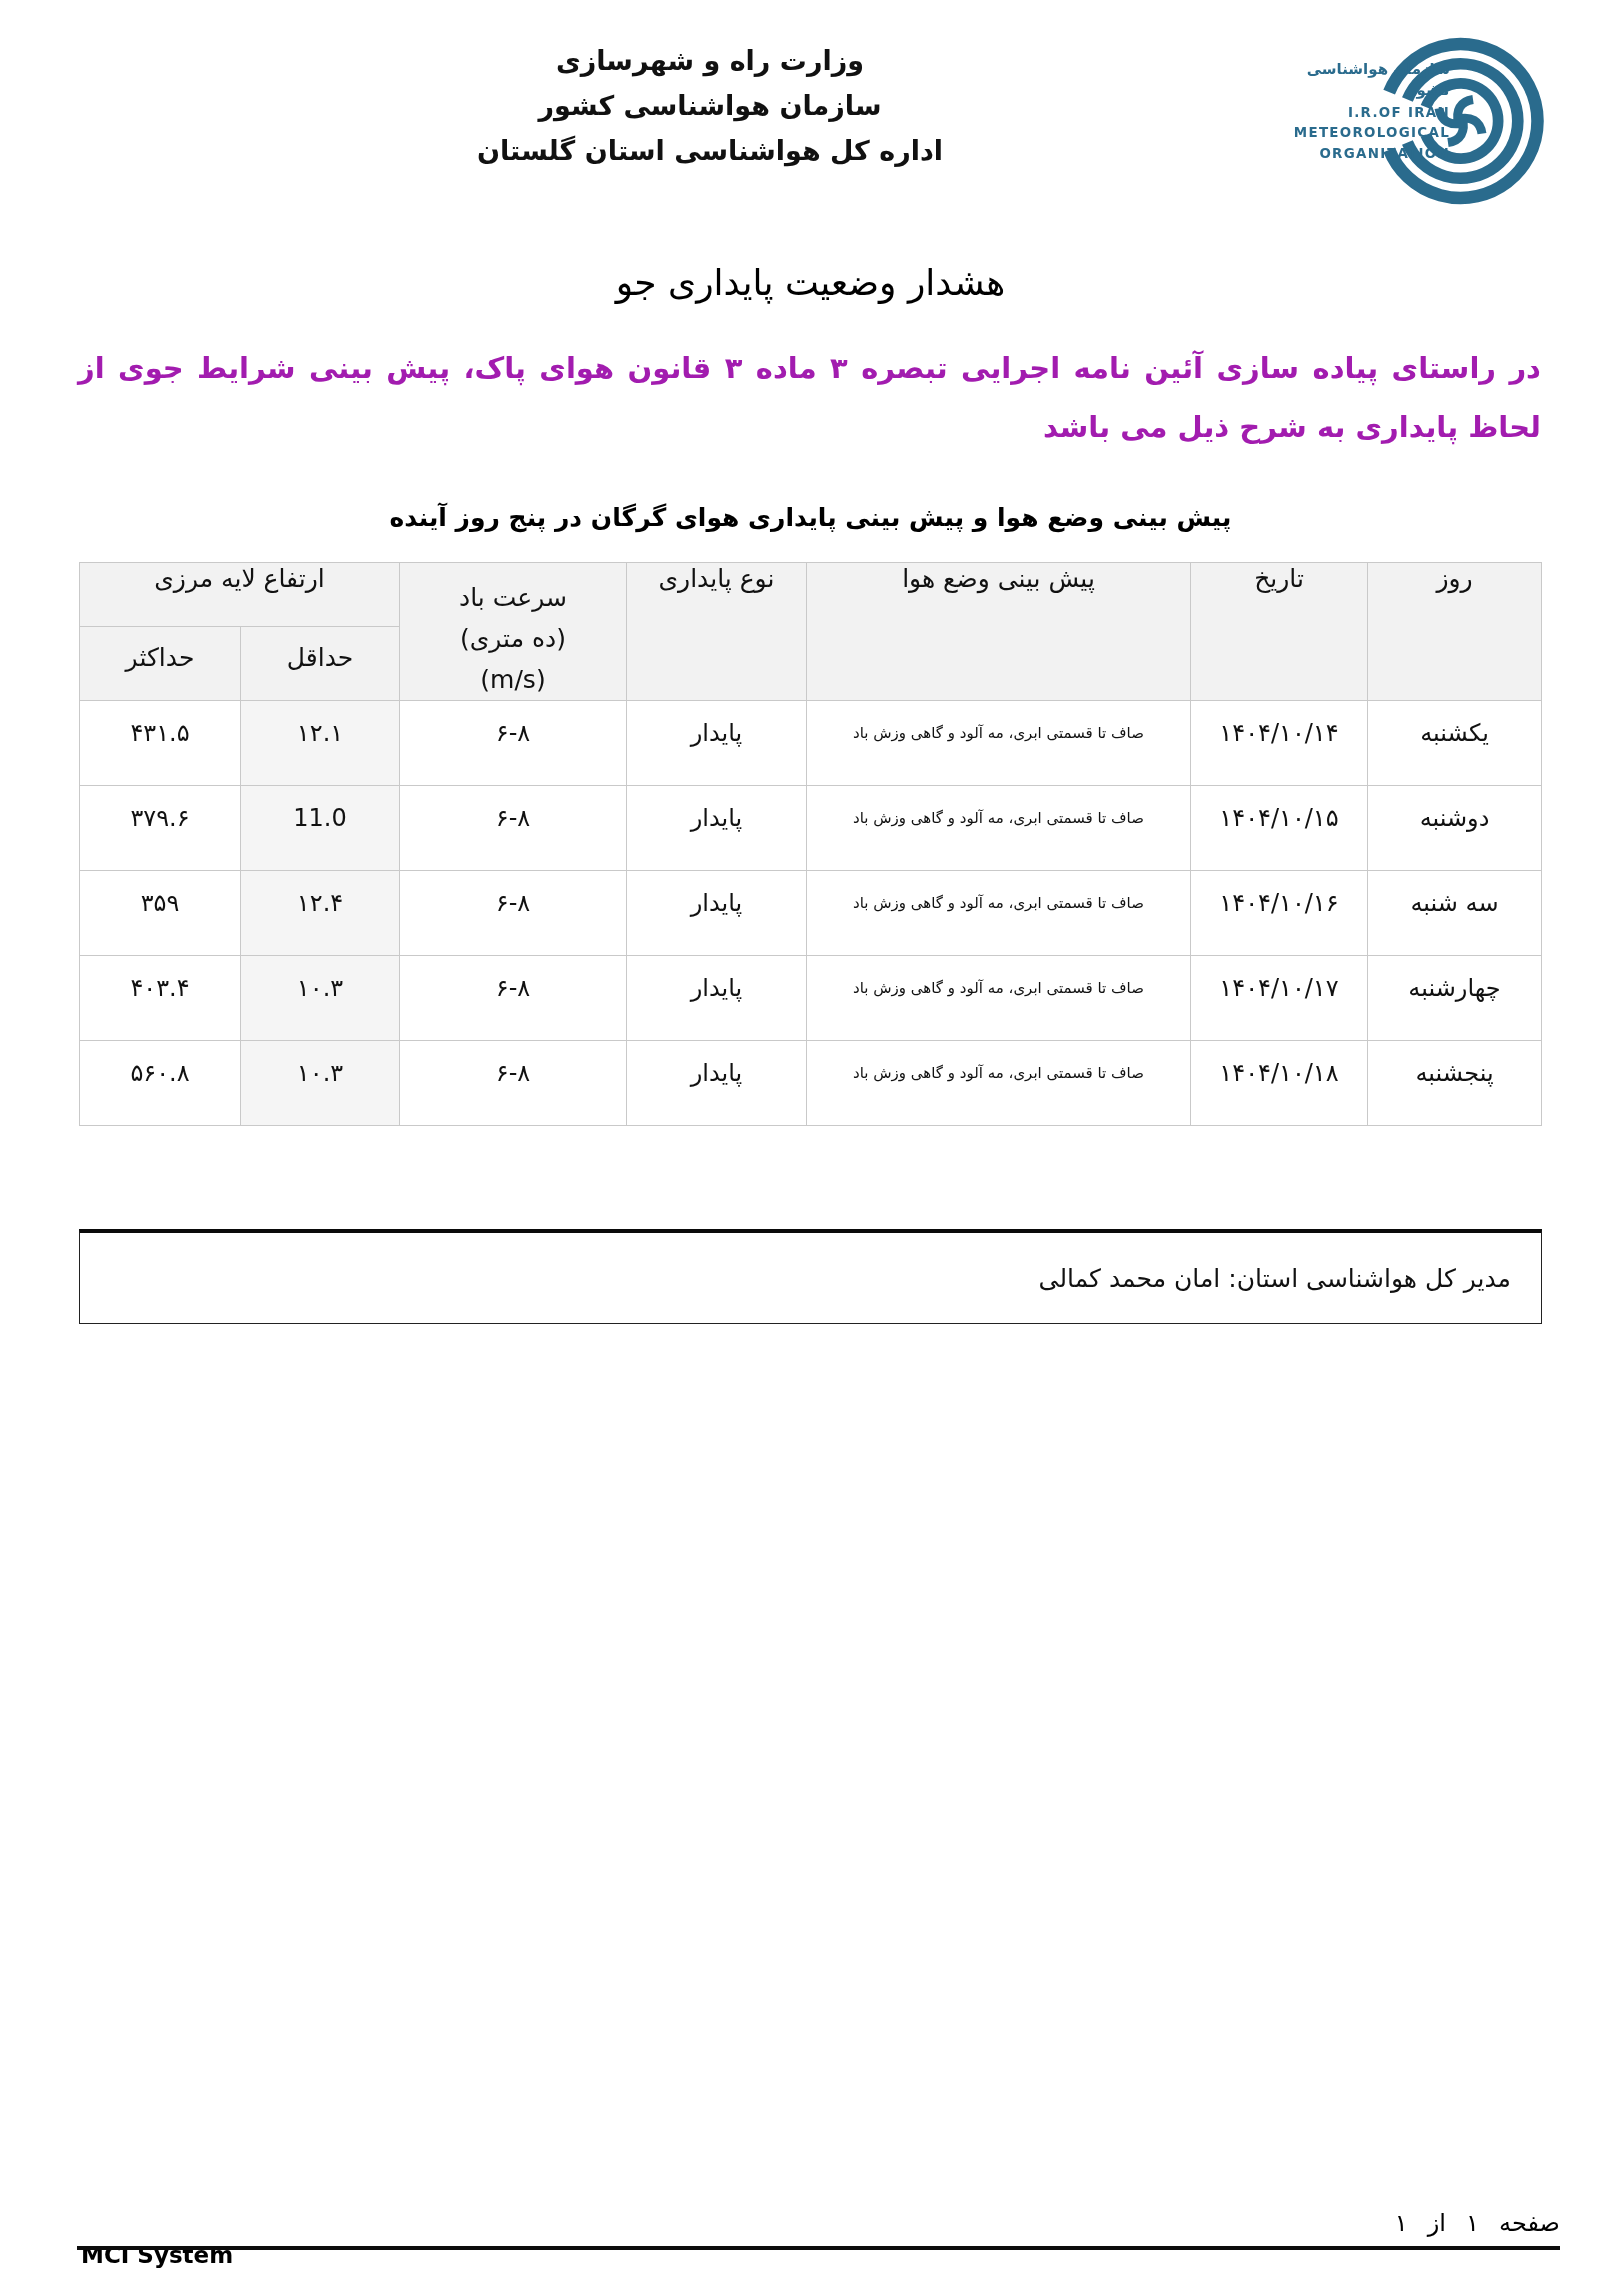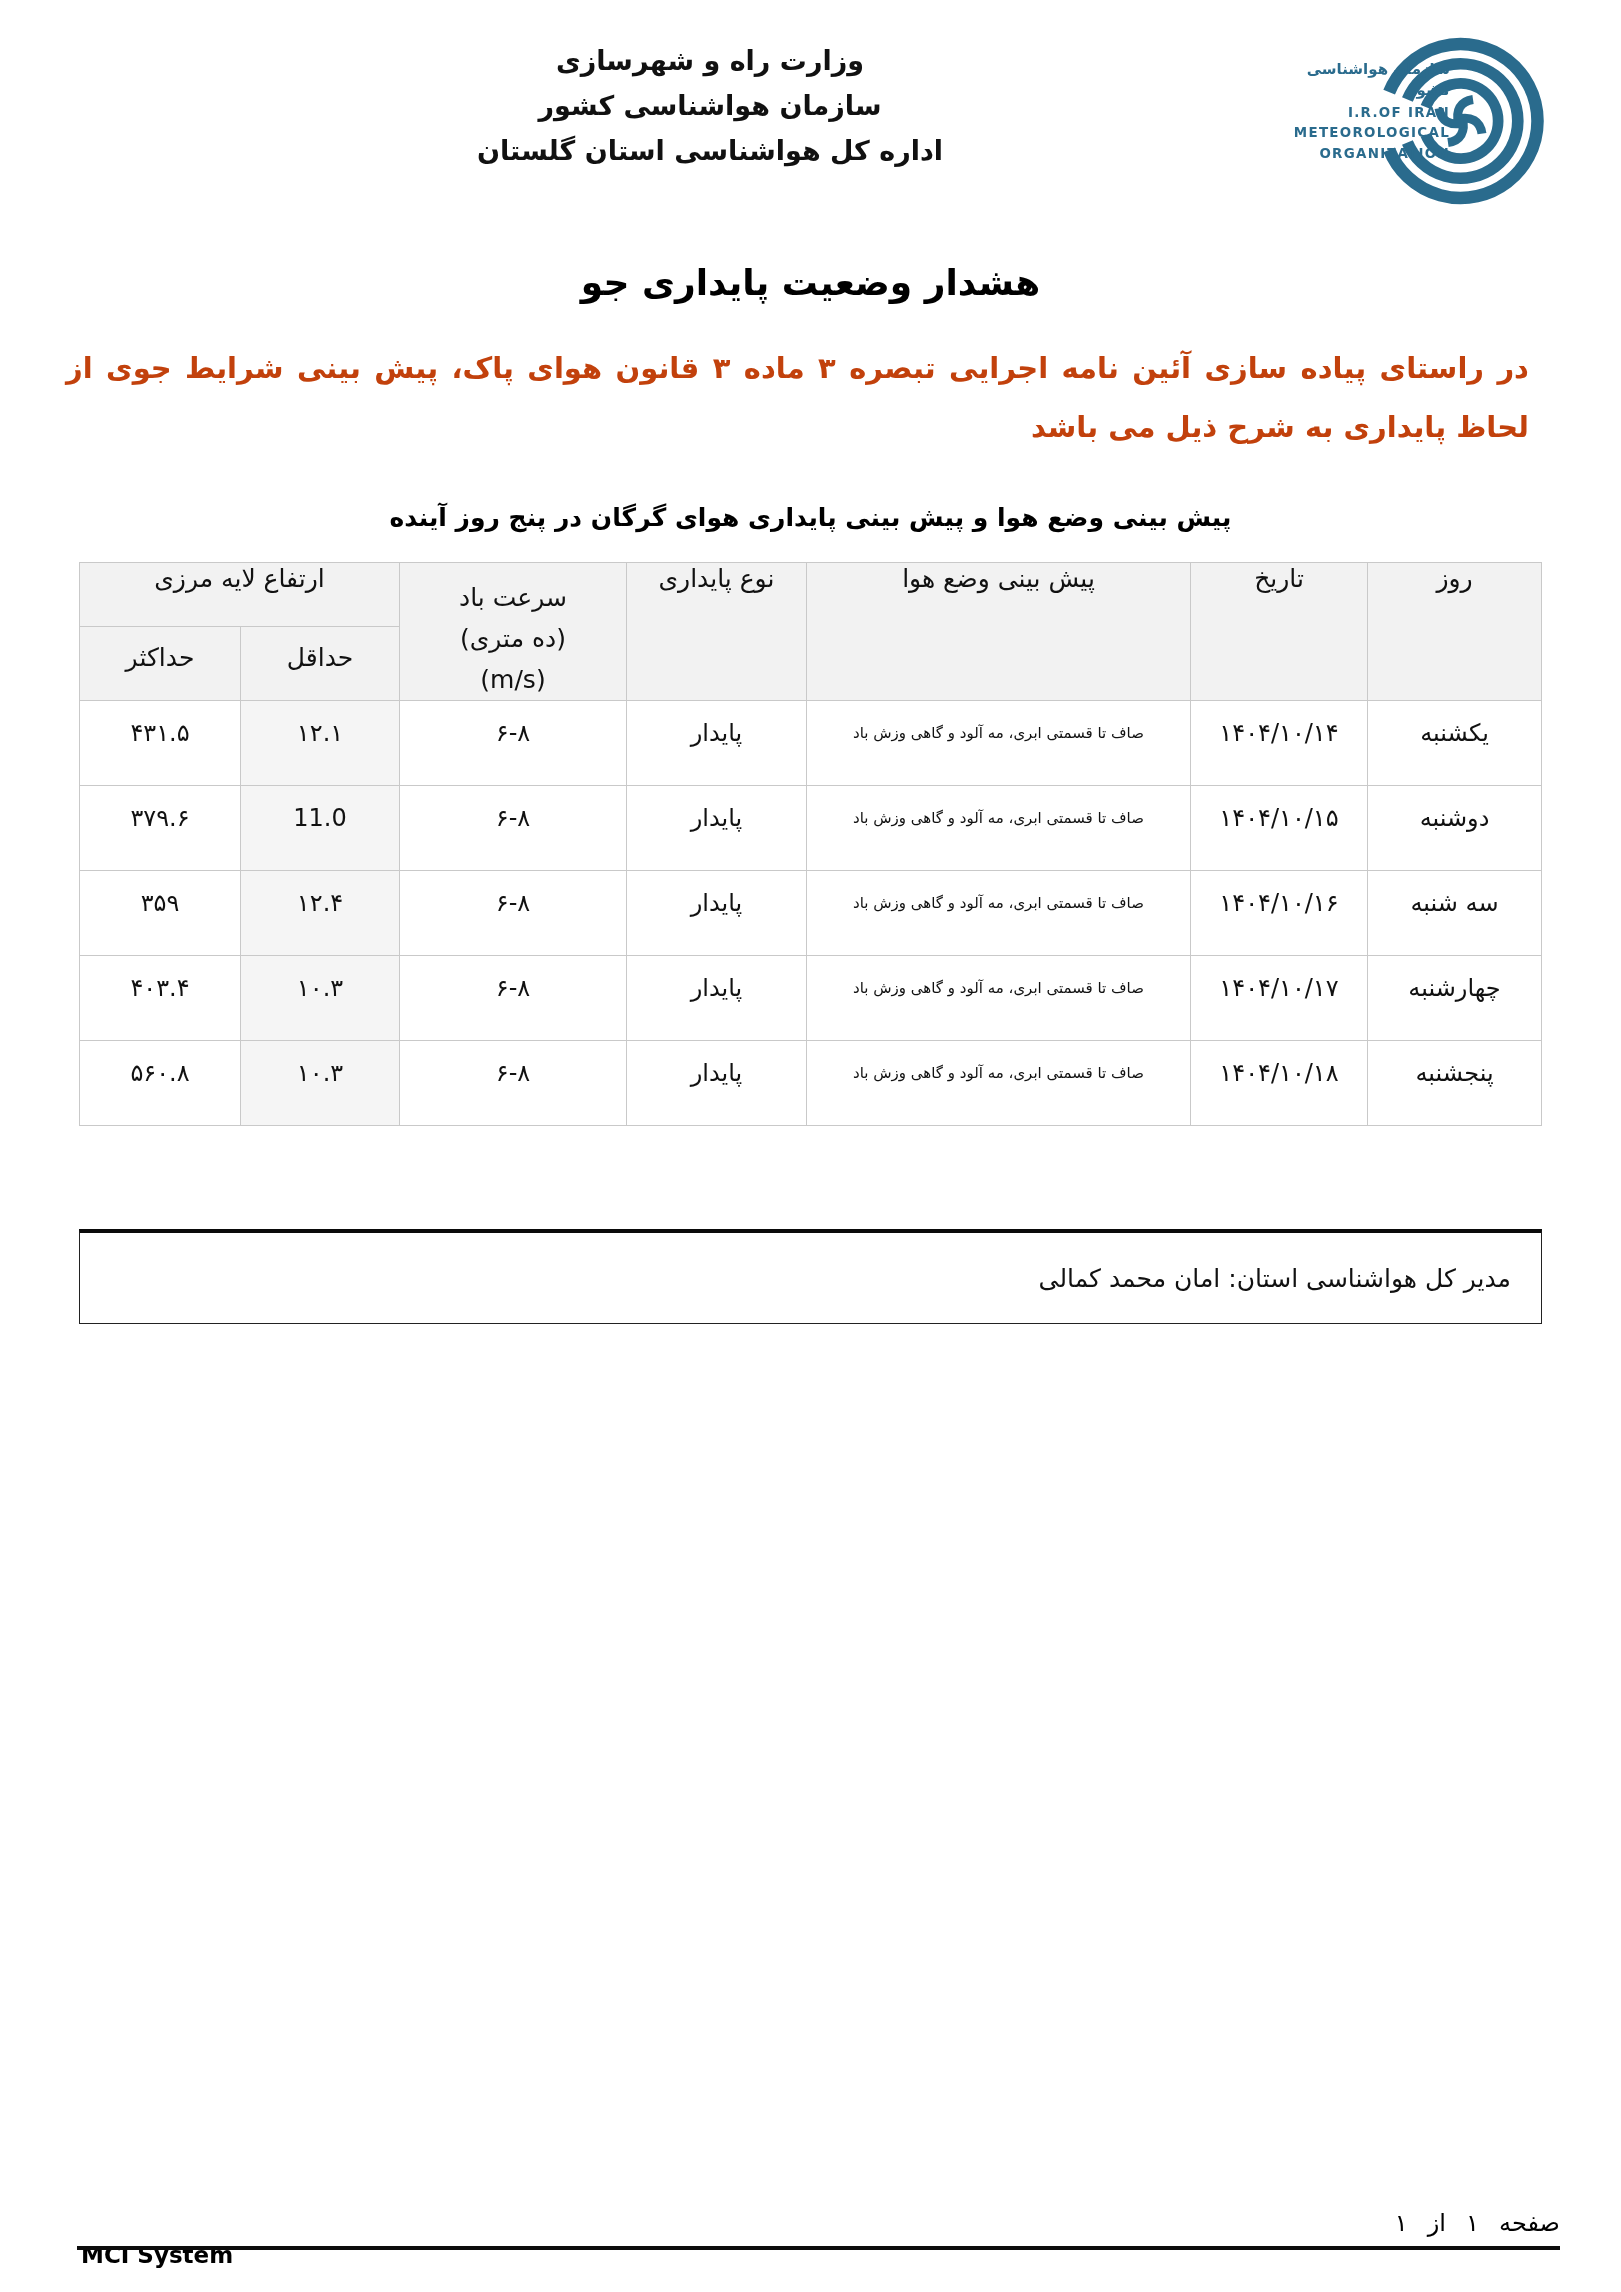--- a/index.html
+++ b/index.html
@@ -42,30 +42,30 @@
   .logo-text .fa { font-size: 15px; font-weight: bold; margin-bottom: 2.7px; }
   .logo-text .en { font-size: 13.4px; font-weight: bold; letter-spacing: 1.3px; }
 
   
   .doc-title {
     position: absolute;
     top: 262px; left: 0;
     width: 1621px;
     text-align: center;
     font-size: 36px;
-    font-weight: bold;
+    font-weight: normal;
     color: #000;
   }
   .intro {
     position: absolute;
-    top: 339px; right: 92px;
+    top: 339px; right: 80px;
     width: 1463px;
     font-size: 29px;
     font-weight: bold;
-    color: #c2410c;
+    color: #a21caf;
     line-height: 59px;
     text-align: justify;
     text-align-last: right;
   }
 
   
   .table-title {
     position: absolute;
     top: 503px; left: 0;
     width: 1621px;

